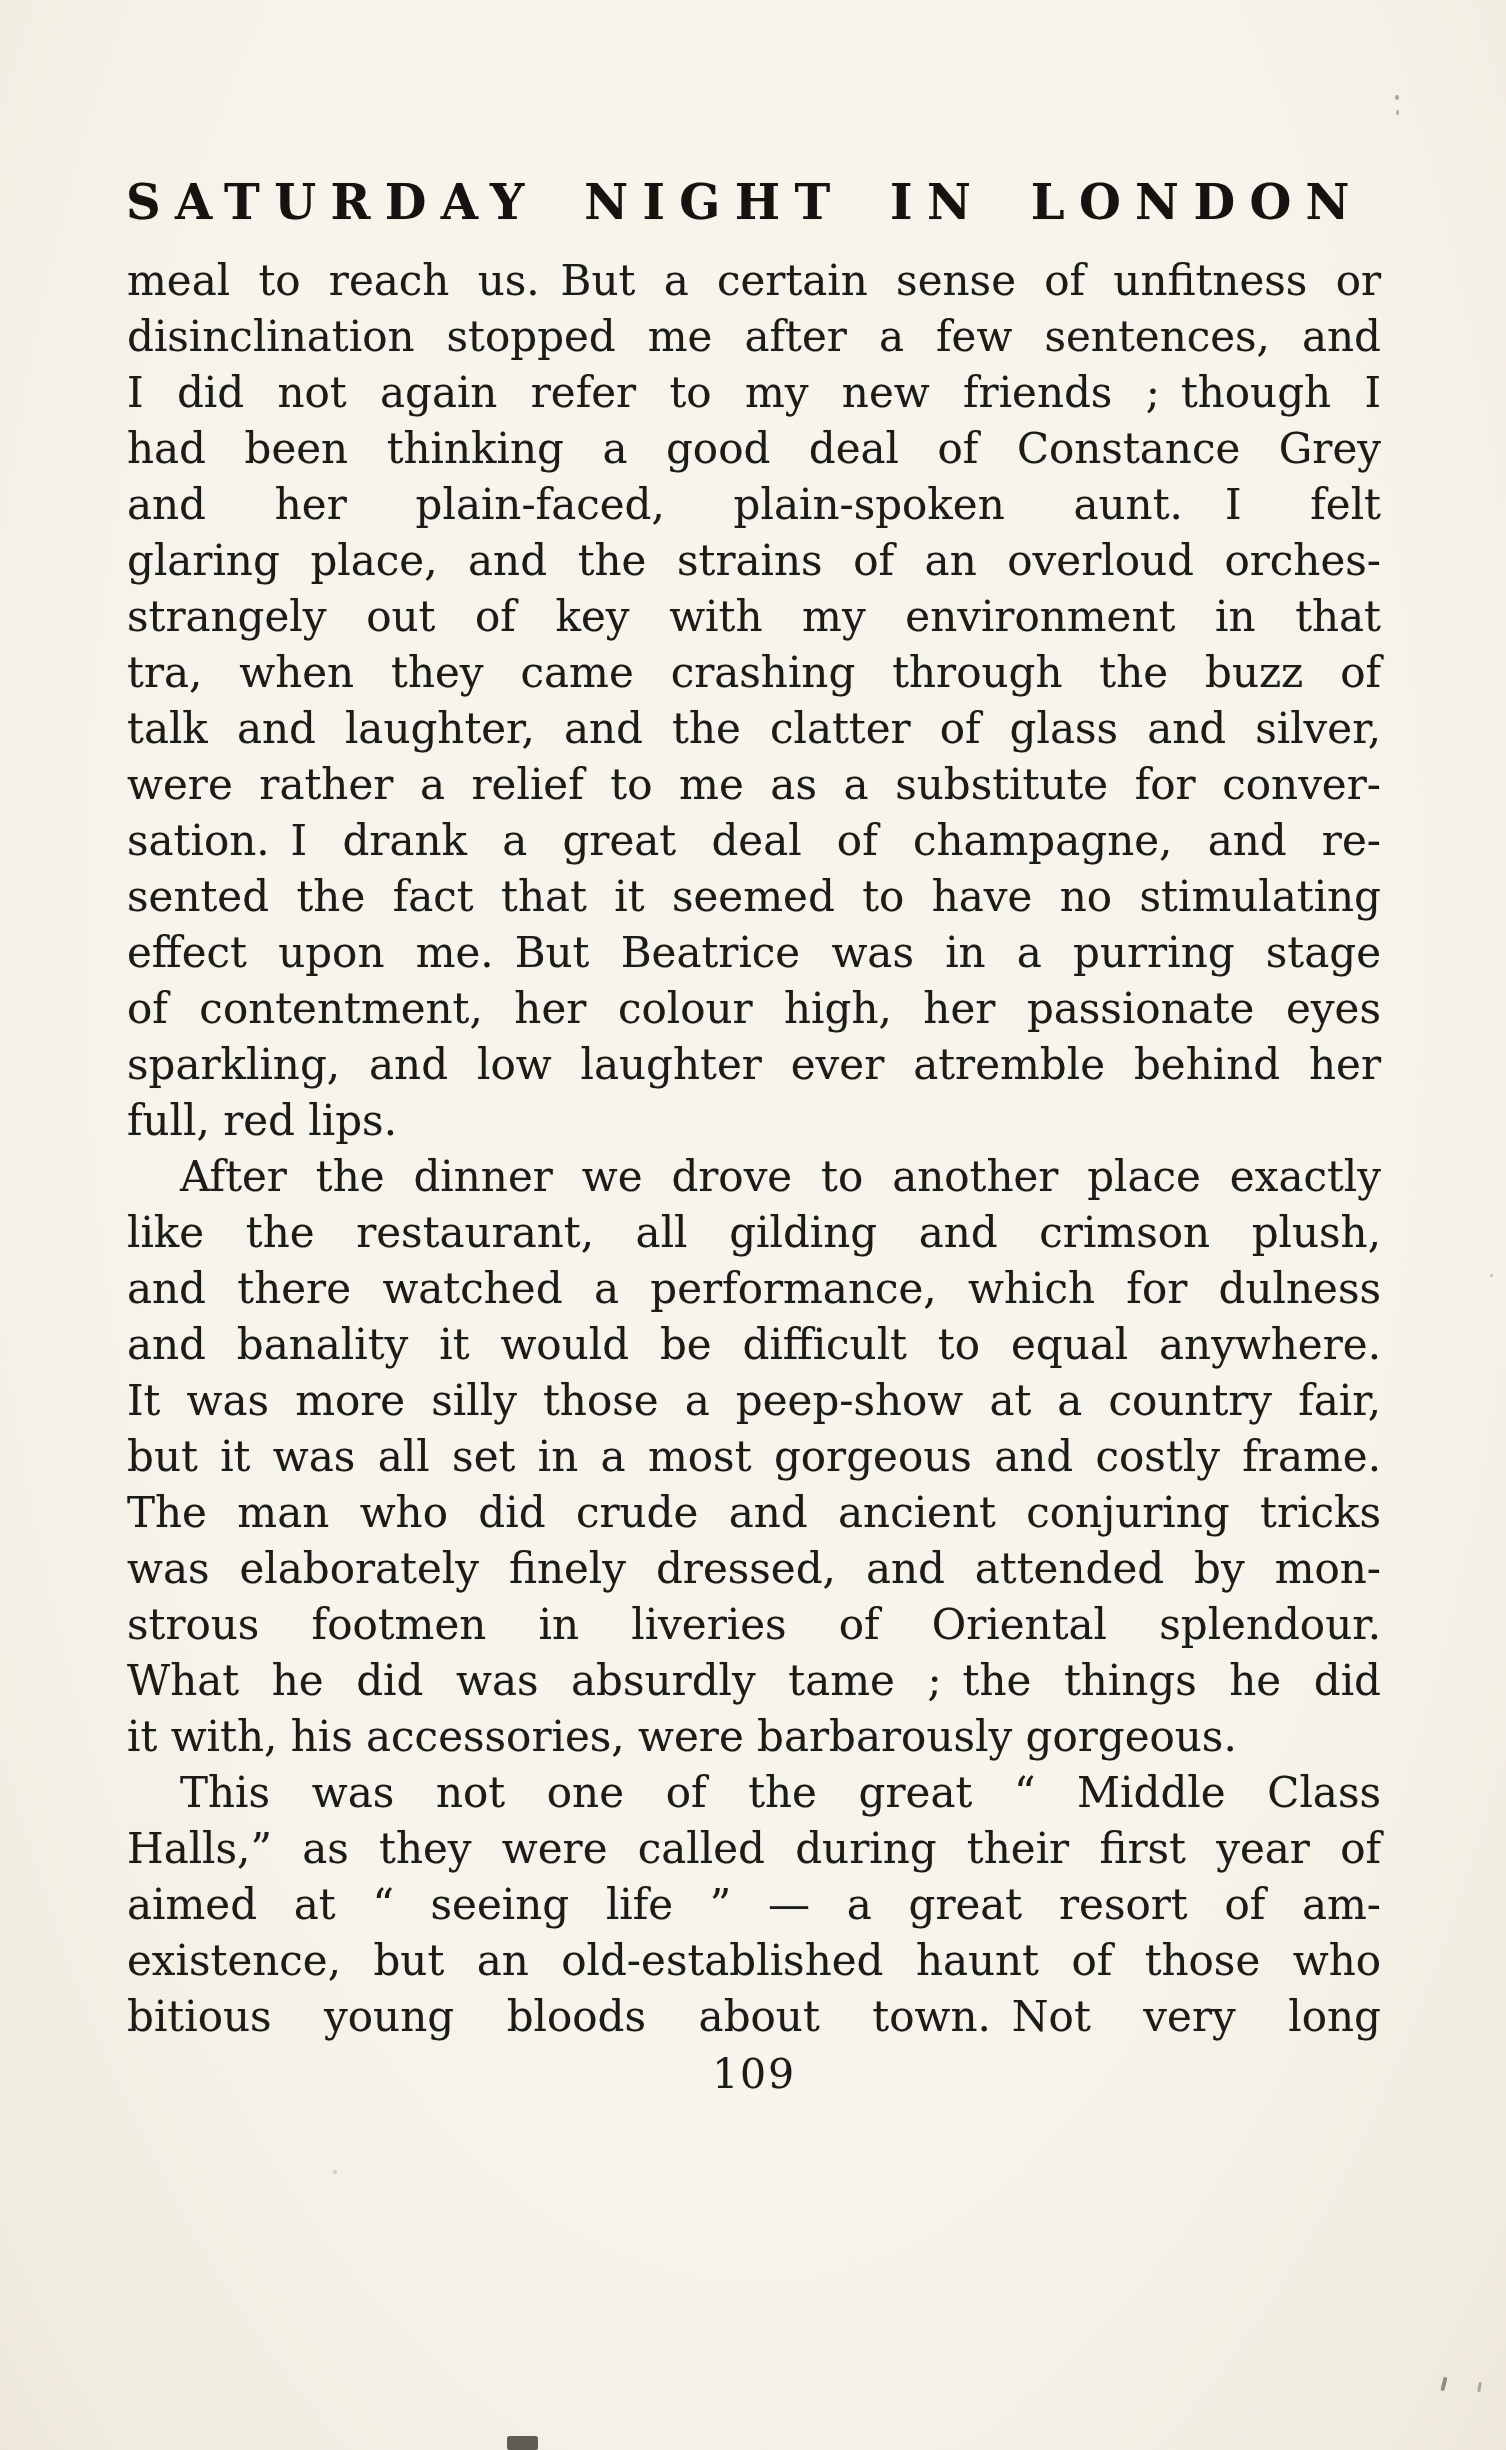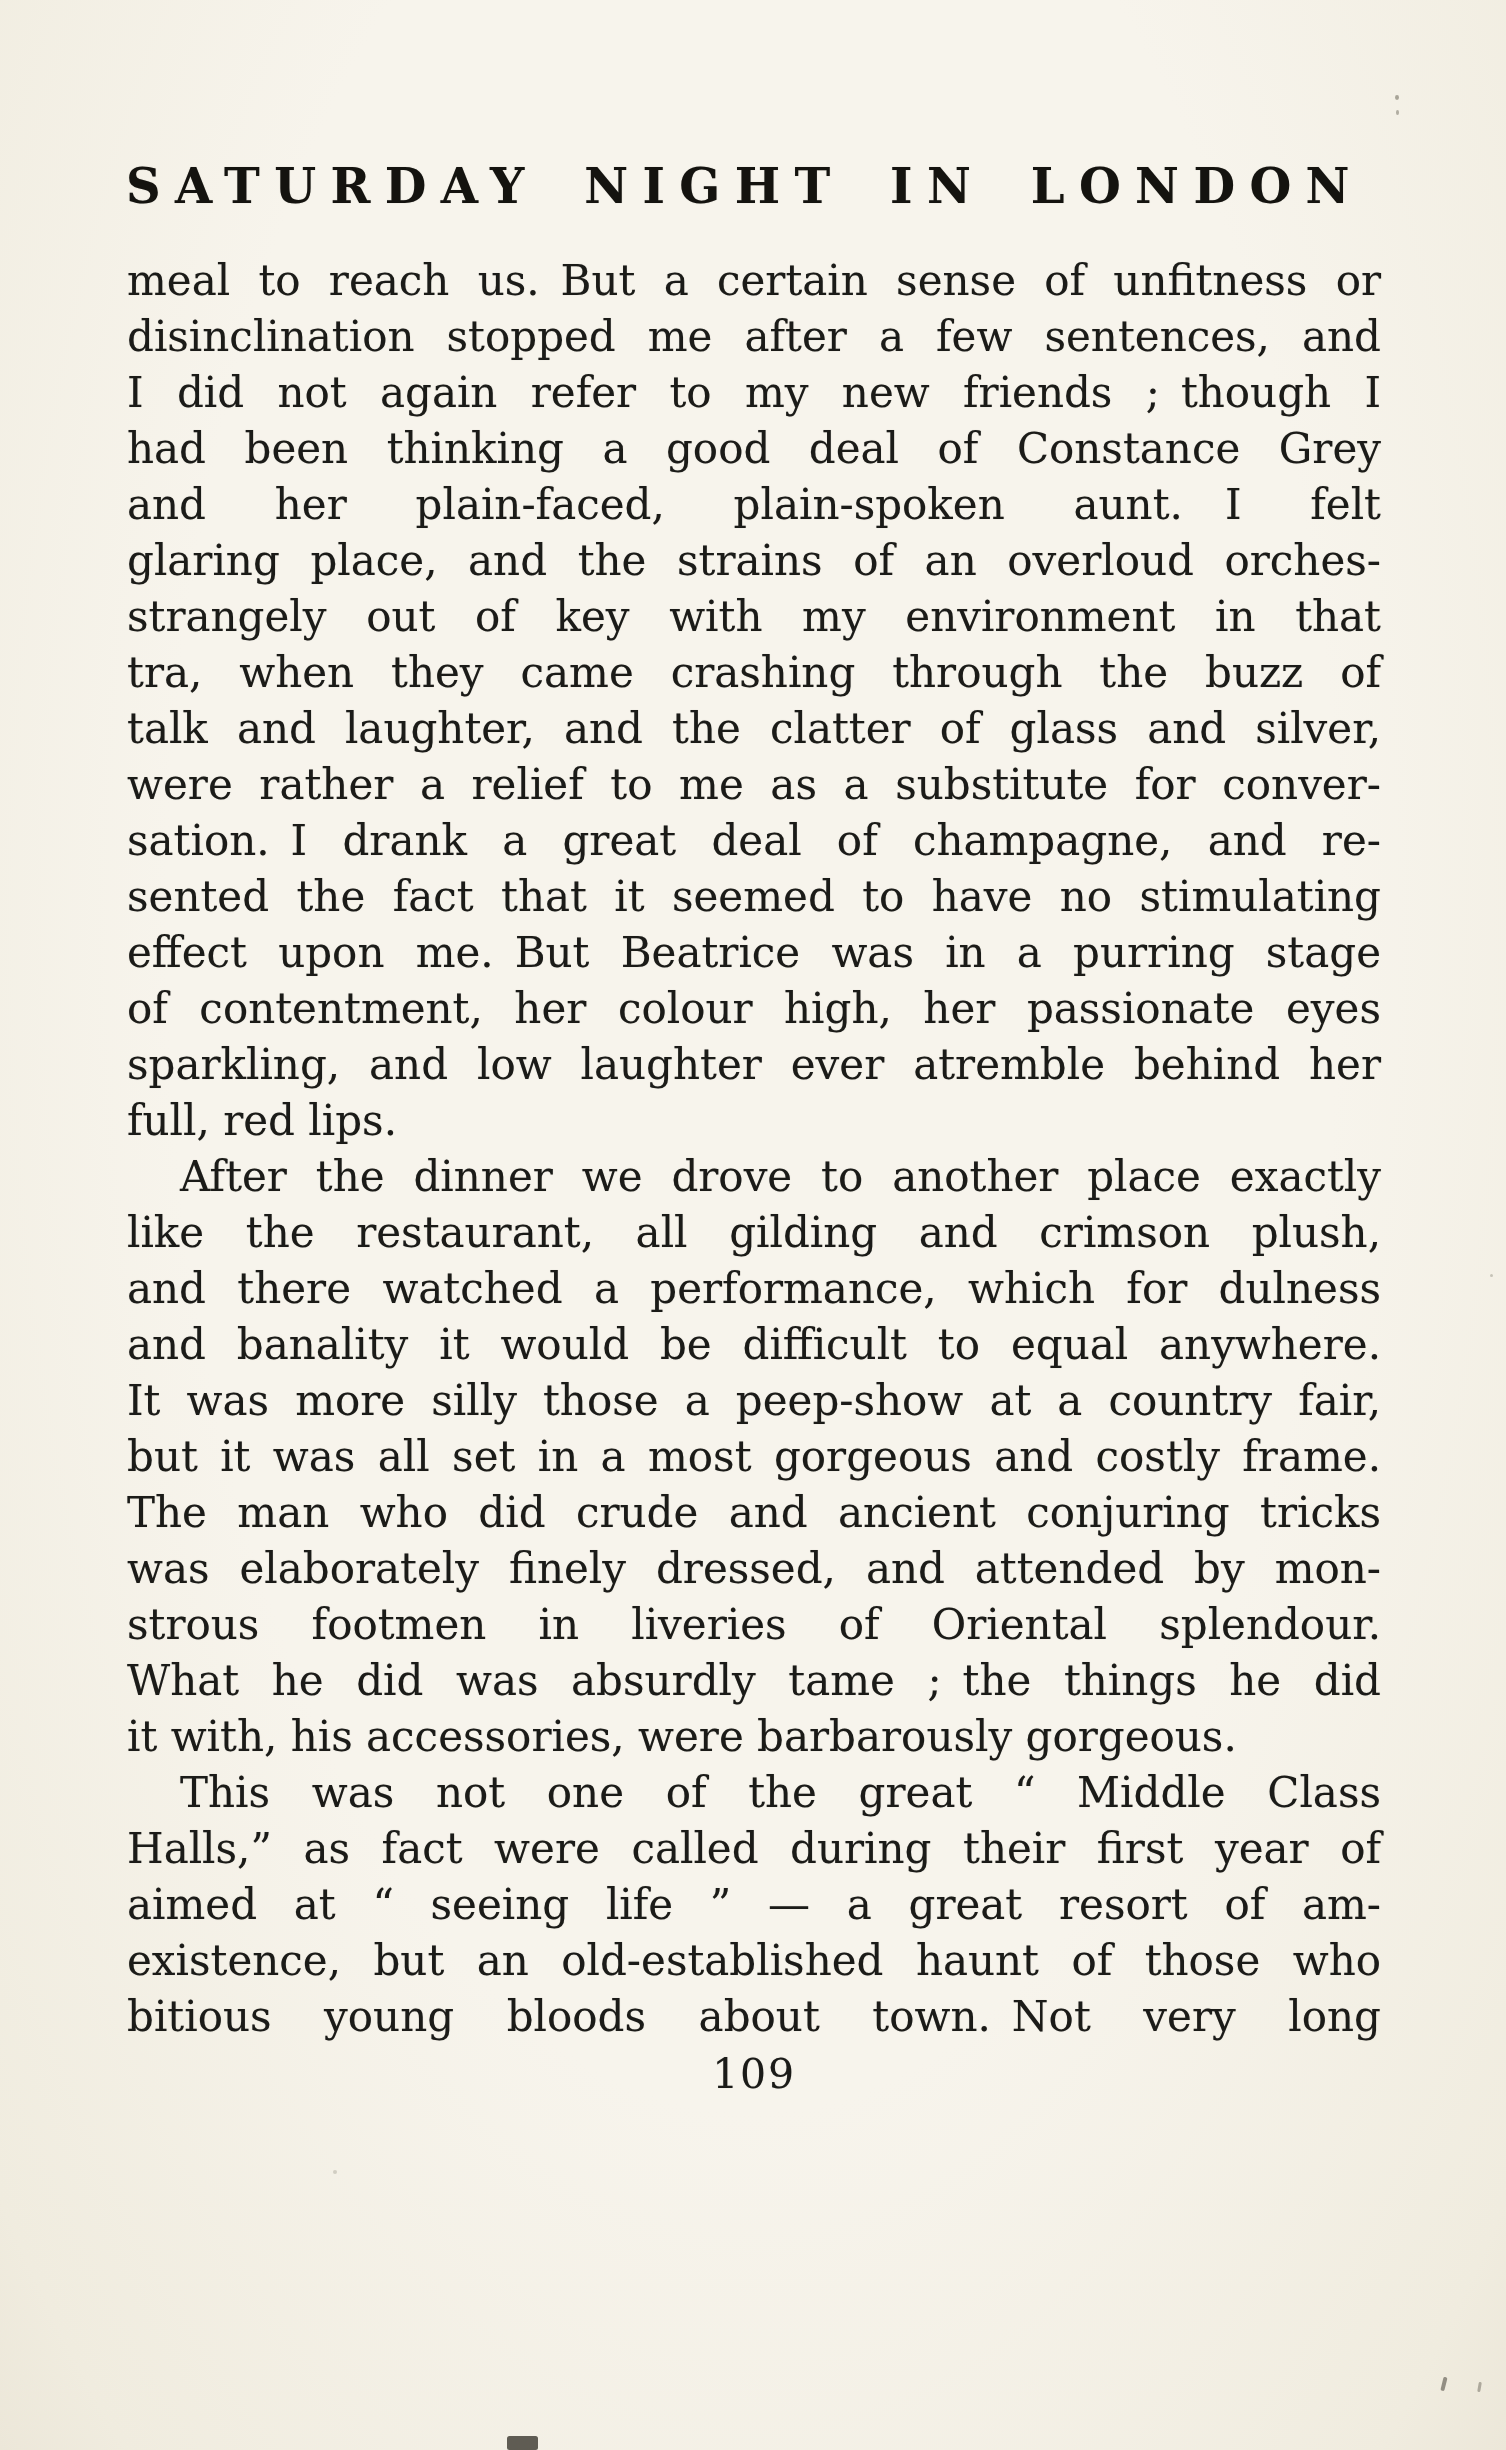--- a/index.html
+++ b/index.html
@@ -12,21 +12,21 @@
     width: 1507px;
     height: 2450px;
     background: radial-gradient(ellipse at 50% 38%, #f7f4ec 55%, #f0ecdf 92%, #ece7d9 100%);
     font-family: "DejaVu Serif", "Liberation Serif", serif;
     color: #1b1b18;
     overflow: hidden;
   }
   .title {
     position: absolute;
     left: 126px;
-    top: 158px;
+    top: 174px;
     margin: 0;
     font-size: 48px;
     font-weight: 700;
     letter-spacing: 0.30em;
     word-spacing: 0.30em;
     color: #14130f;
     white-space: nowrap;
     text-shadow: 0 0 0.8px rgba(20,19,15,0.35);
   }
   .body-text {
@@ -108,21 +108,21 @@
         <div class="tline">It was more silly those a peep-show at a country fair,</div>
         <div class="tline">but it was all set in a most gorgeous and costly frame.</div>
         <div class="tline">The man who did crude and ancient conjuring tricks</div>
         <div class="tline">was elaborately finely dressed, and attended by mon-</div>
         <div class="tline">strous footmen in liveries of Oriental splendour.</div>
         <div class="tline">What he did was absurdly tame ; the things he did</div>
         <div class="tline last">it with, his accessories, were barbarously gorgeous.</div>
       </div>
       <div class="para">
         <div class="tline indent">This was not one of the great “ Middle Class</div>
-        <div class="tline">Halls,” as fact were called during their first year of</div>
+        <div class="tline">Halls,” as they were called during their first year of</div>
         <div class="tline">aimed at “ seeing life ” — a great resort of am-</div>
         <div class="tline">existence, but an old-established haunt of those who</div>
         <div class="tline">bitious young bloods about town. Not very long</div>
       </div>
     </div>
 
   <div class="page-number">109</div>
 
   <div class="speck s1a"></div>
   <div class="speck s1b"></div>

